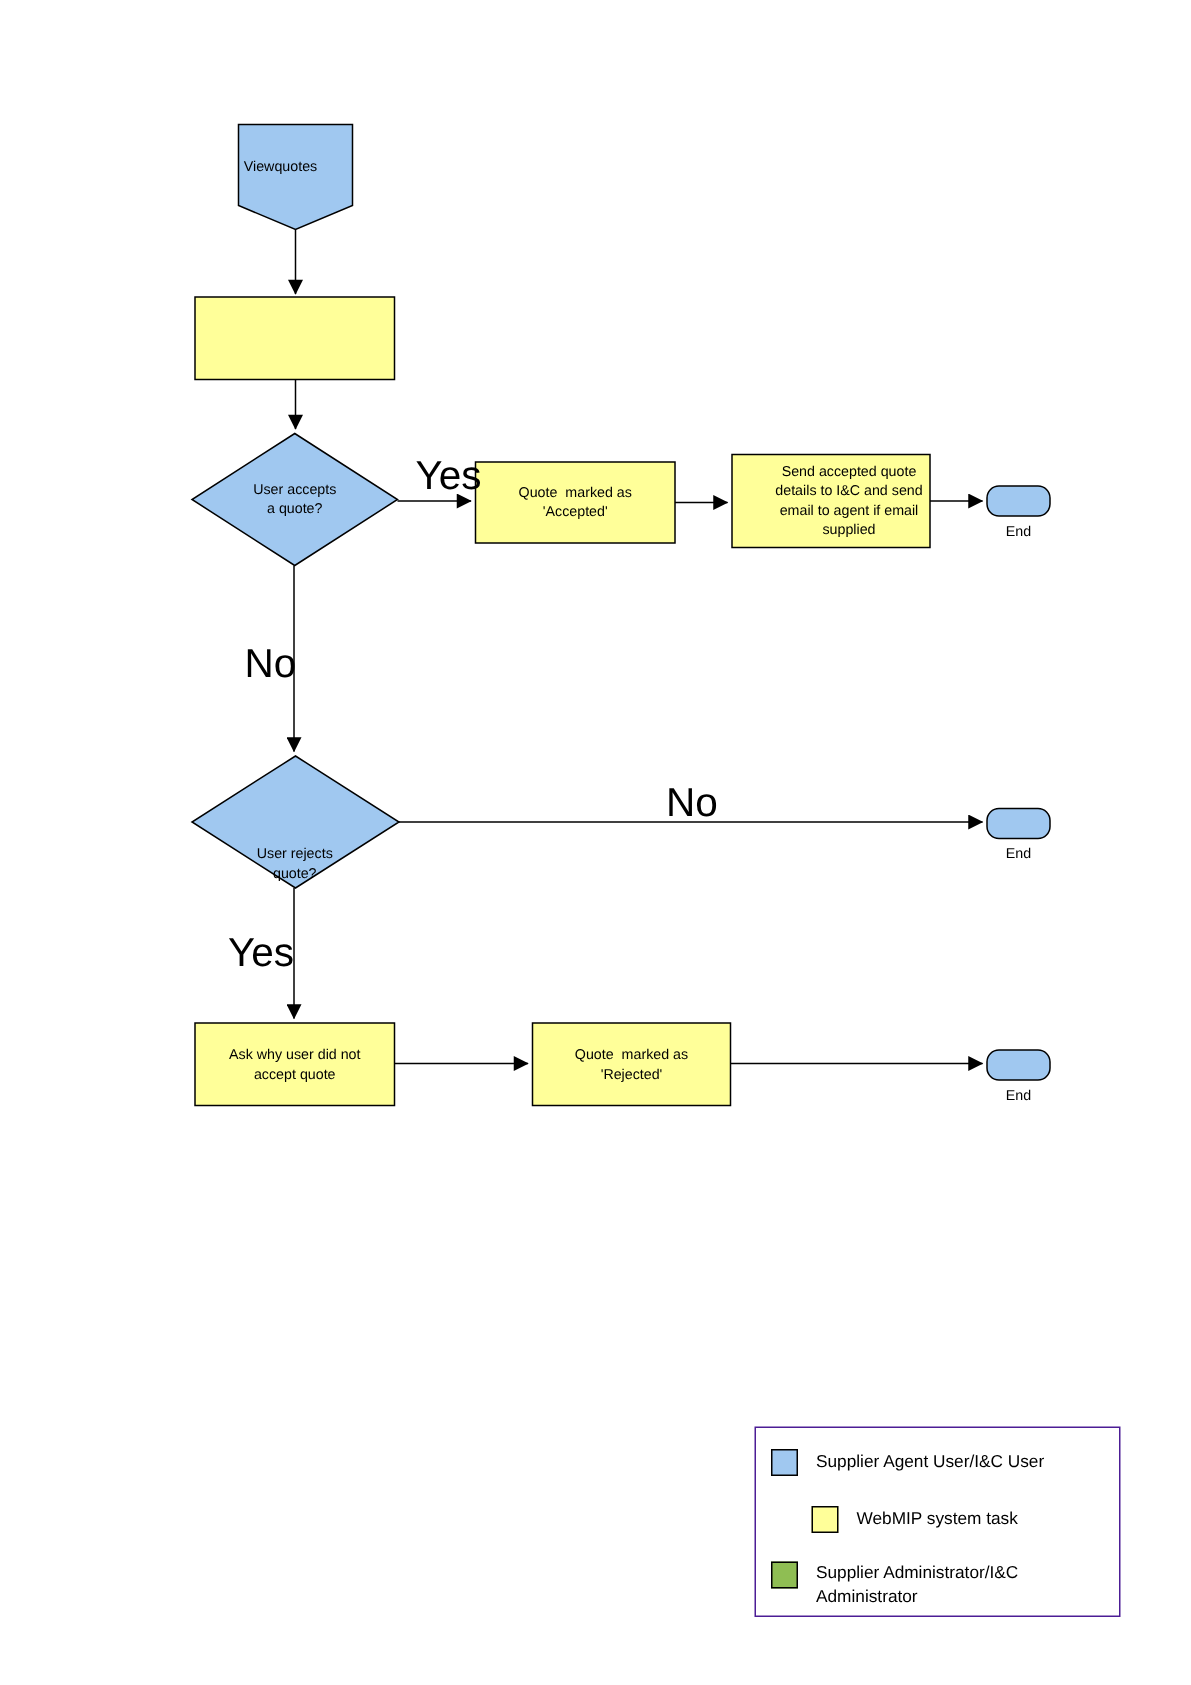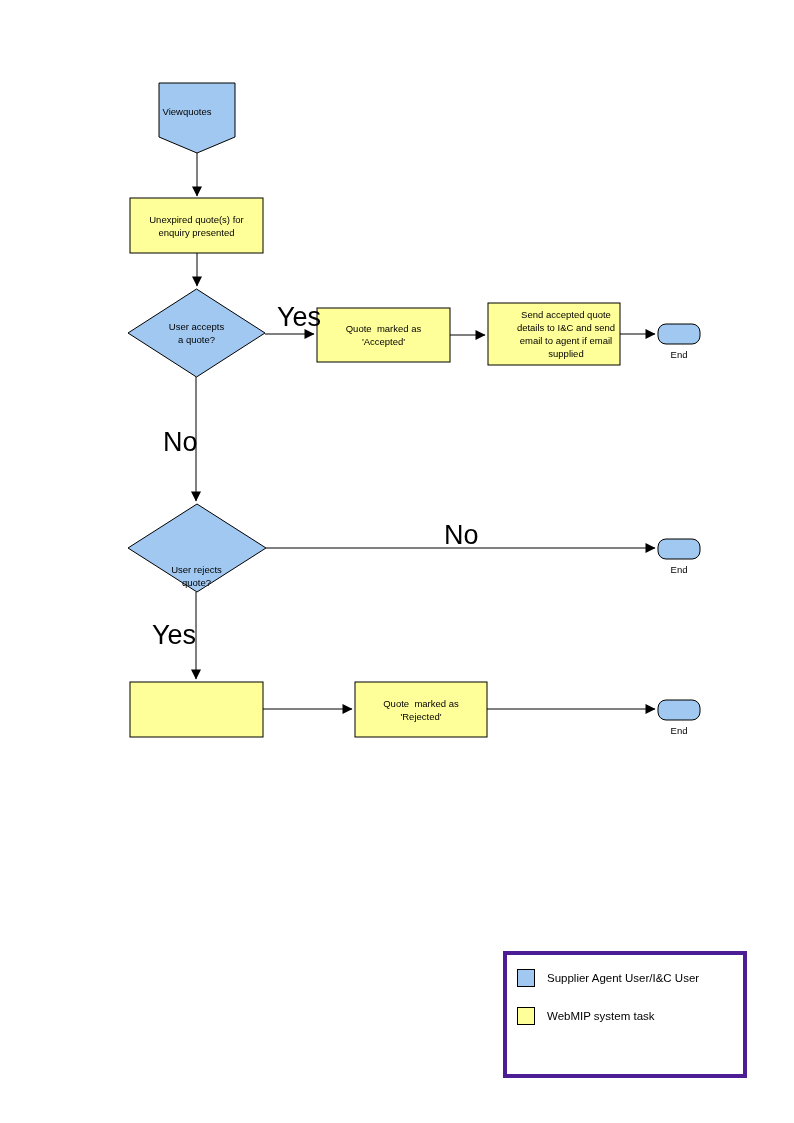--- a/index.html
+++ b/index.html
@@ -23,21 +23,21 @@
   .edge-label{
     position:absolute;font-size:27px;line-height:28px;pointer-events:none;
   }
   .end-label{
     position:absolute;display:flex;align-items:center;justify-content:center;
     font-size:9.5px;pointer-events:none;margin-top:20px;
   }
   
   .legend{
     position:absolute;left:503px;top:951px;width:244px;height:127px;
-    border:4px solid #4c1d95;background:#fff;box-sizing:border-box;
+    border:1px solid #4c1d95;background:#fff;box-sizing:border-box;
   }
   .legend-row{position:absolute;left:10px;display:flex;}
   .legend-row.center{align-items:center;}
   .legend-row.top{align-items:flex-start;}
   .swatch{
     width:18px;height:18px;border:1px solid #000;box-sizing:border-box;flex:0 0 auto;
   }
   .legend-text{margin-left:12px;font-size:11.5px;line-height:16px;width:196px;}
 </style>
 </head>
@@ -75,24 +75,20 @@
     <rect class="fill-user" x="658" y="539" width="42" height="20" rx="8" ry="8"></rect>
     <rect class="fill-system" x="130" y="682" width="133" height="55"></rect>
     <rect class="fill-system" x="355" y="682" width="132" height="55"></rect>
     <rect class="fill-user" x="658" y="700" width="42" height="20" rx="8" ry="8"></rect>
   </svg>
 
   <div class="node-label" style="left:159px;top:83px;width:56px;height:56px;">
       <div>Viewquotes</div>
     </div>
 
-  <div class="node-label" style="left:130px;top:198px;width:133px;height:55px;">
-      <div>Unexpired quote(s) for</div>
-      <div>enquiry presented</div>
-    </div>
 
   <div class="node-label" style="left:141px;top:289px;width:111px;height:88px;">
       <div>User accepts</div>
       <div>a quote?</div>
     </div>
 
   <div class="node-label" style="left:317px;top:308px;width:133px;height:54px;">
       <div>Quote  marked as</div>
       <div>'Accepted'</div>
     </div>
@@ -106,20 +102,24 @@
 
   <div class="end-label" style="left:658px;top:324px;width:42px;height:20px;">End</div>
 
   <div class="node-label" style="left:141px;top:532px;width:111px;height:88px;">
       <div>User rejects</div>
       <div>quote?</div>
     </div>
 
   <div class="end-label" style="left:658px;top:539px;width:42px;height:20px;">End</div>
 
+  <div class="node-label" style="left:130px;top:682px;width:133px;height:55px;">
+      <div>Ask why user did not</div>
+      <div>accept quote</div>
+    </div>
 
   <div class="node-label" style="left:355px;top:682px;width:132px;height:55px;">
       <div>Quote  marked as</div>
       <div>'Rejected'</div>
     </div>
 
   <div class="end-label" style="left:658px;top:700px;width:42px;height:20px;">End</div>
 
   <div class="edge-label" style="left:277px;top:303px;">Yes</div>
 
@@ -127,19 +127,23 @@
 
   <div class="edge-label" style="left:444px;top:521px;">No</div>
 
   <div class="edge-label" style="left:152px;top:621px;">Yes</div>
 
   <div class="legend">
     <div class="legend-row center" style="top:14px;">
       <div class="swatch" style="background-color: rgb(160, 200, 240);"></div>
       <div class="legend-text">Supplier Agent User/I&amp;C User</div>
     </div>
-    <div class="legend-row center" style="top:52px;">
+    <div class="legend-row center" style="top:52px;margin-left:27px;">
       <div class="swatch" style="background-color: rgb(255, 255, 153);"></div>
       <div class="legend-text">WebMIP system task</div>
+    </div>
+    <div class="legend-row top" style="top:89px;">
+      <div class="swatch" style="background-color: rgb(143, 190, 83);"></div>
+      <div class="legend-text">Supplier Administrator/I&amp;C Administrator</div>
     </div>
   </div>
 
 </div>
 
 </body></html>

